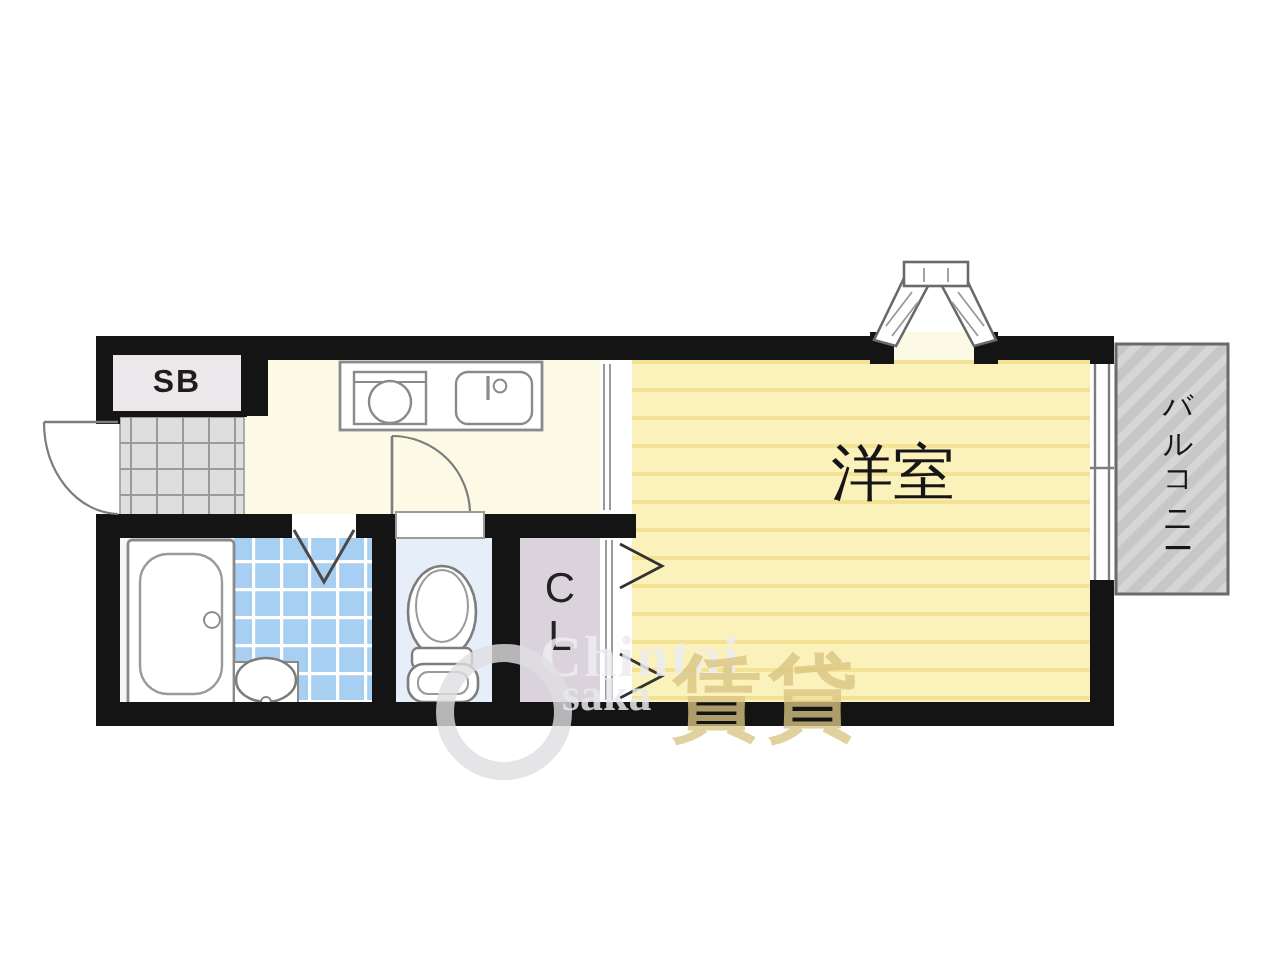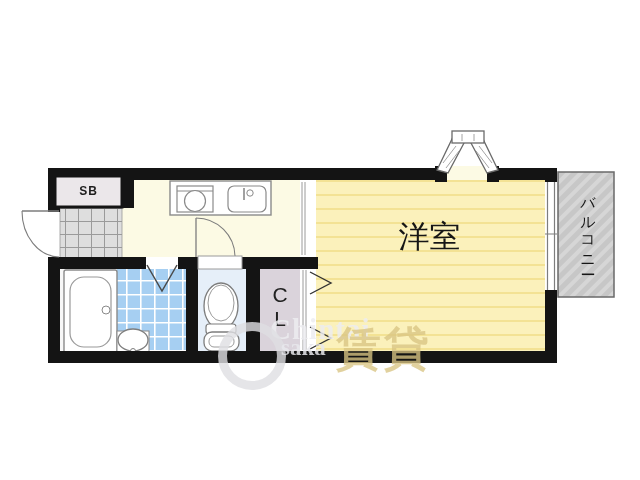--- a/index.html
+++ b/index.html
@@ -3,22 +3,22 @@
 <meta charset="utf-8">
 <style>
   html,body{margin:0;padding:0;background:#ffffff;}
   #stage{
     position:relative;width:640px;height:480px;background:#ffffff;
     font-family:"Liberation Sans","DejaVu Sans",sans-serif;overflow:hidden;
   }
   #plan-svg{position:absolute;left:0;top:0;z-index:1;}
   .lbl{position:absolute;z-index:2;color:#1d1d1d;}
   .lbl-sb{left:55px;top:176px;width:67px;height:31px;line-height:31px;
-    text-align:center;font-size:12px;font-weight:600;letter-spacing:1px;}
-  .lbl-room{left:315px;top:218px;width:229px;text-align:center;
+    text-align:center;font-size:16px;font-weight:600;letter-spacing:1px;}
+  .lbl-room{left:332px;top:218px;width:229px;text-align:center;
     font-size:31px;line-height:37px;color:#161616;}
   .lbl-balcony{left:575px;top:186px;width:22px;height:118px;
     writing-mode:vertical-rl;font-size:15px;letter-spacing:3px;color:#161616;}
   .lbl-cl{left:258px;top:283px;width:44px;text-align:center;
     font-size:21px;line-height:24px;color:#222;}
   .lbl-cl span{display:block;}
   .wm{position:absolute;z-index:3;pointer-events:none;}
   .wm-chintai{left:226px;top:313px;font-family:"Liberation Serif","DejaVu Serif",serif;
     font-weight:bold;font-size:29px;color:rgba(236,236,240,0.85);letter-spacing:1px;margin-left:44px;}
   .wm-ring{left:218px;top:322px;width:50px;height:50px;border-radius:50%;

